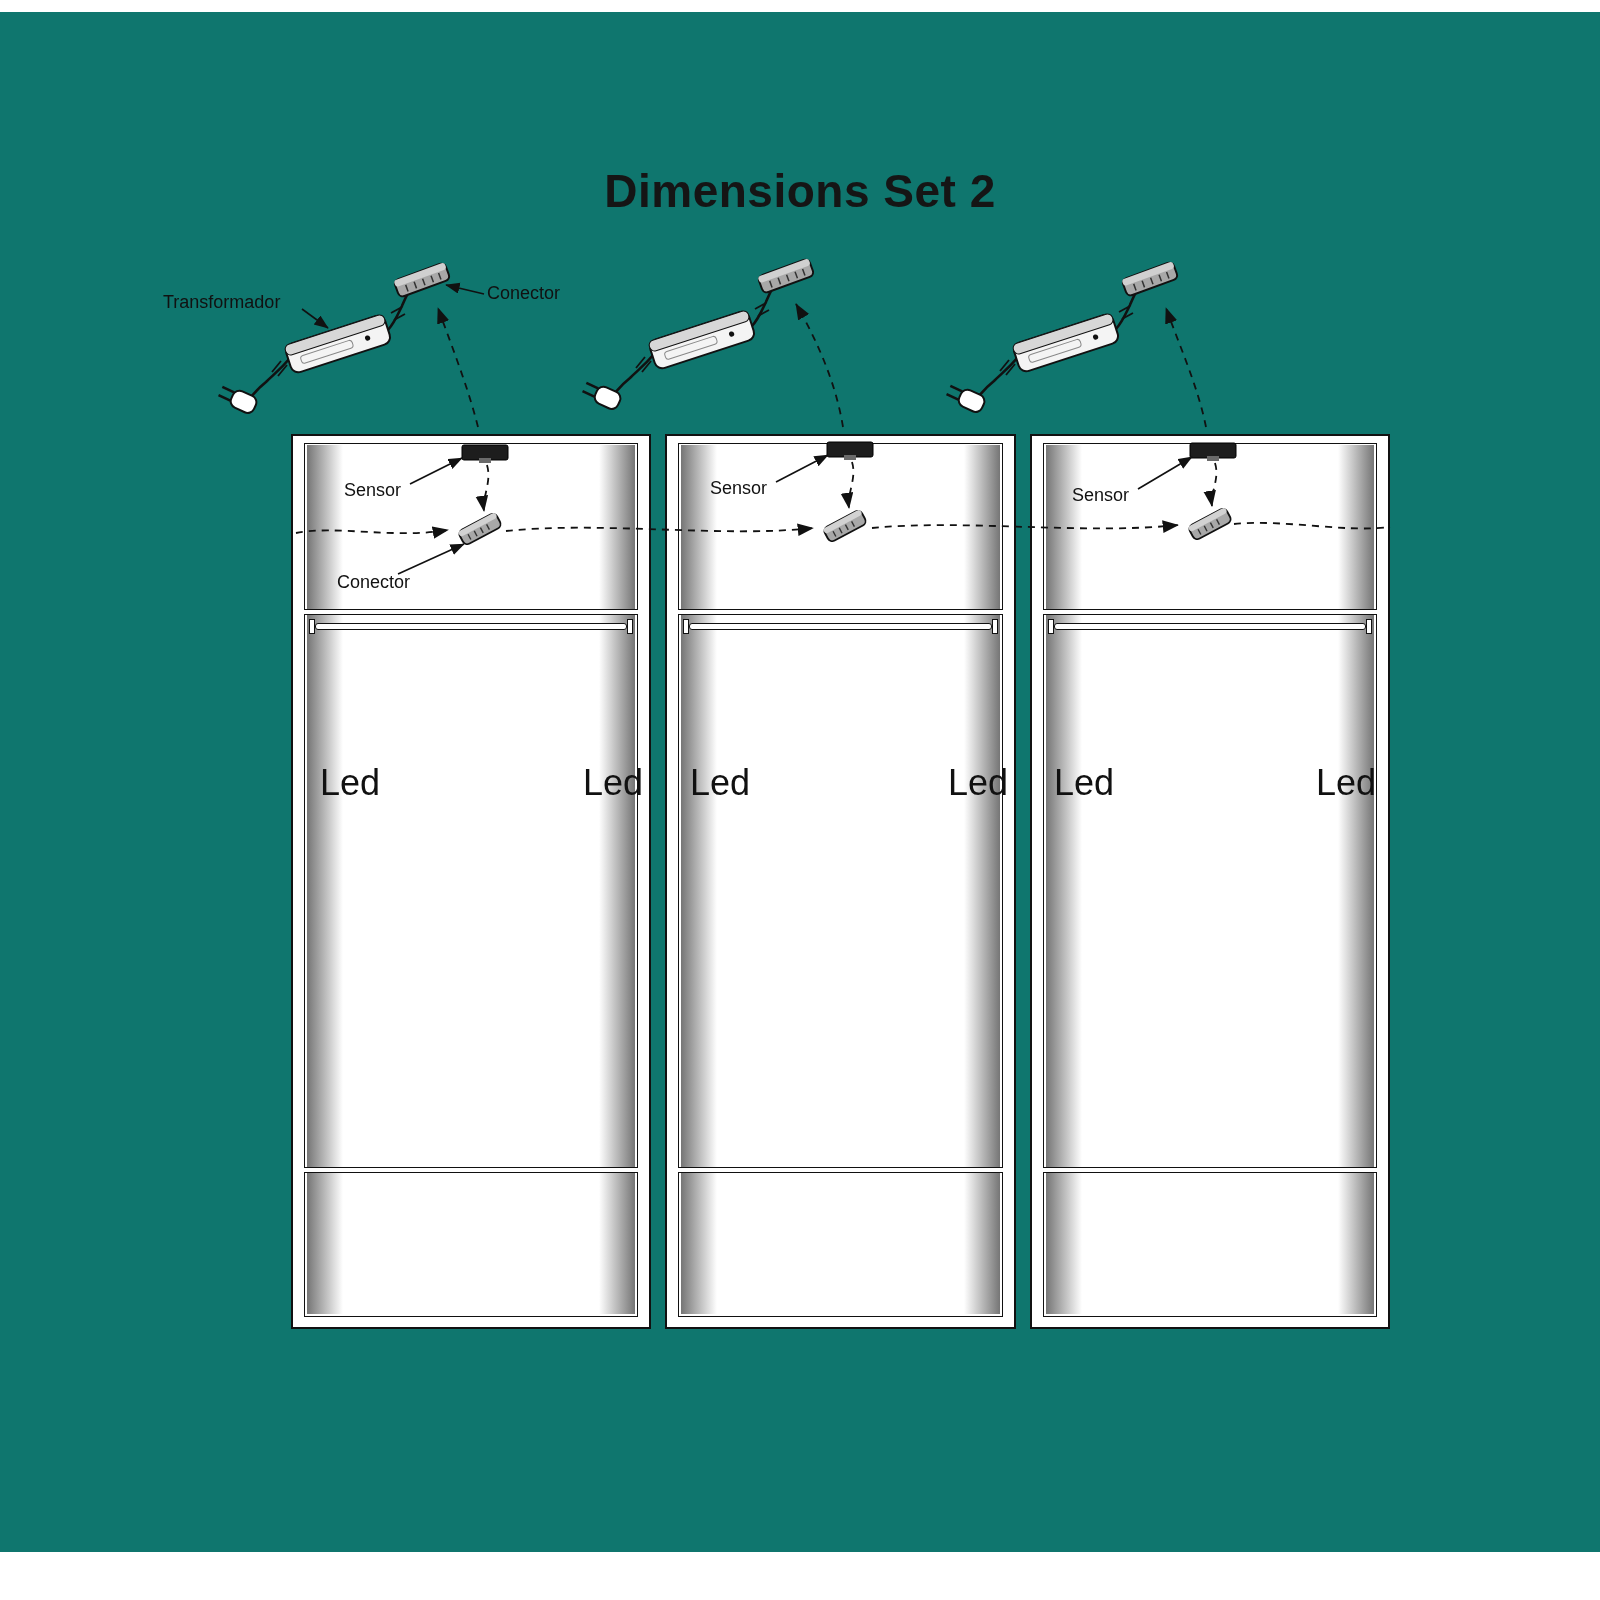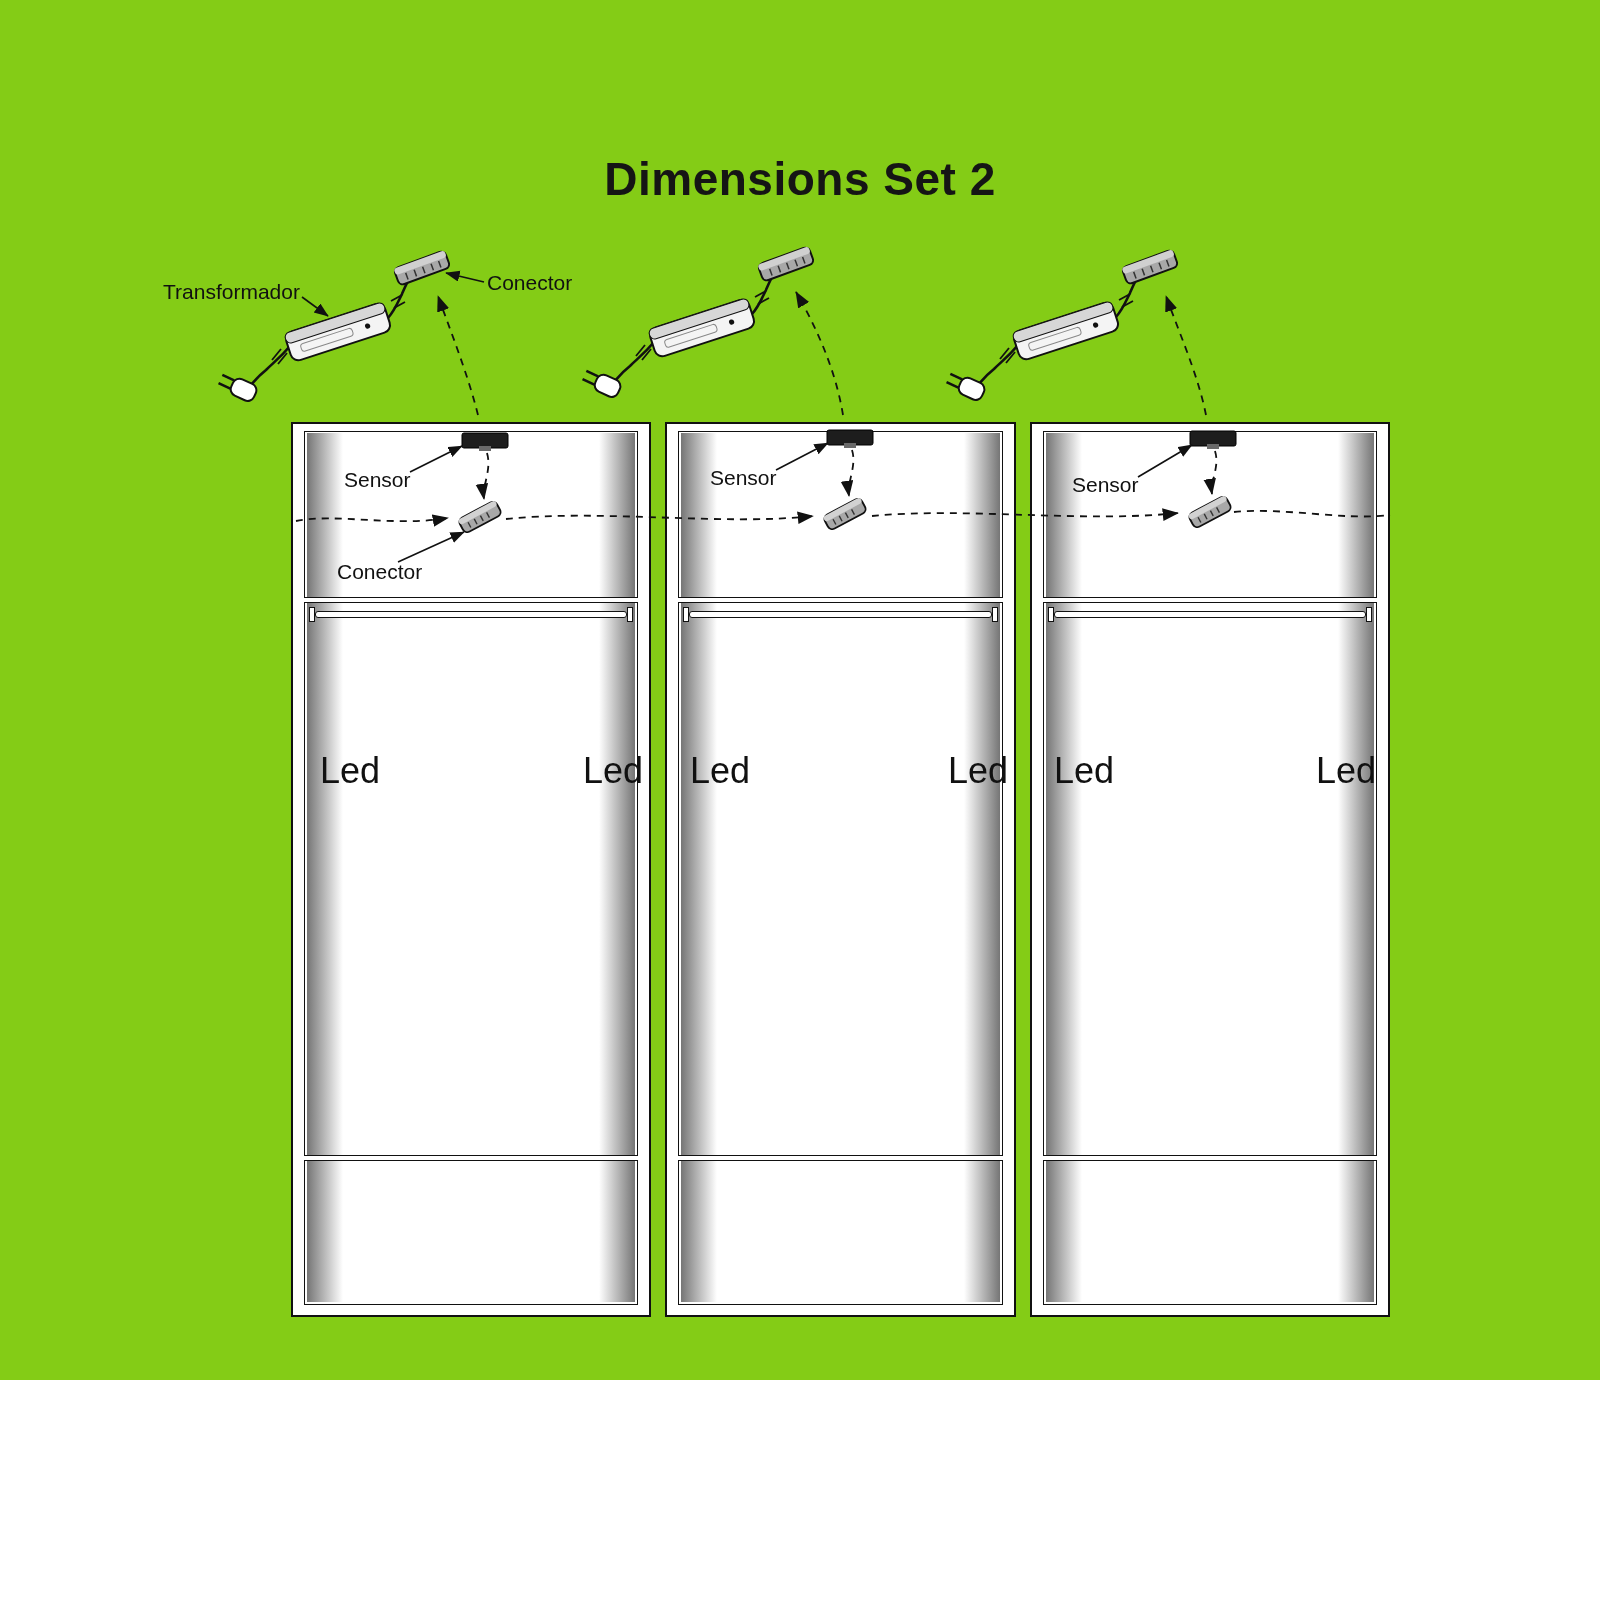--- a/index.html
+++ b/index.html
@@ -1,24 +1,24 @@
 <!DOCTYPE html>
 <html><head>
 <meta charset="utf-8">
 <style>
   html,body{margin:0;padding:0;background:#ffffff;}
   .canvas{
-    position:relative;width:1600px;height:1380px;background:#84cc16;overflow:hidden;
-    font-family:"Liberation Sans", sans-serif;color:#111;
+    position:relative;width:1600px;height:1540px;background:#0f766e;overflow:hidden;
+    font-family:"Liberation Sans", sans-serif;color:#111;margin-top:12px;
   }
   .title{
     position:absolute;top:152px;left:0;width:100%;text-align:center;
     font-size:46px;font-weight:800;letter-spacing:.5px;color:#151515;
   }
-  .label{position:absolute;font-size:21px;color:#111;white-space:nowrap;}
+  .label{position:absolute;font-size:18px;color:#111;white-space:nowrap;}
   .led-label{position:absolute;font-size:36px;color:#111;white-space:nowrap;}
   .cabinet{position:absolute;top:422px;height:895px;border:2px solid #111;background:#fff;box-sizing:border-box;}
   .cab-inner{position:absolute;left:11px;right:11px;top:7px;bottom:10px;border:1.5px solid #111;}
   .led-band{position:absolute;top:9px;bottom:13px;width:36px;}
   .led-band.left{left:14px;background:linear-gradient(to right, rgba(110,110,110,.95), rgba(255,255,255,0));}
   .led-band.right{right:14px;background:linear-gradient(to left, rgba(110,110,110,.95), rgba(255,255,255,0));}
   .shelf{position:absolute;left:11px;right:11px;height:6px;background:#fff;
     border-top:1.5px solid #111;border-bottom:1.5px solid #111;box-sizing:border-box;}
   .shelf.top{top:173px;}
   .shelf.bottom{top:731px;}

